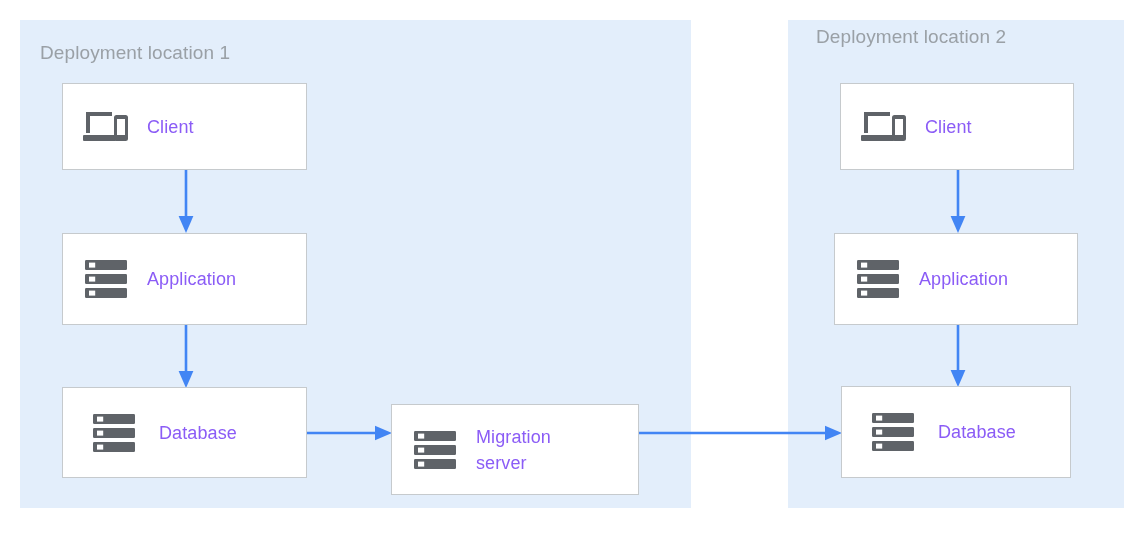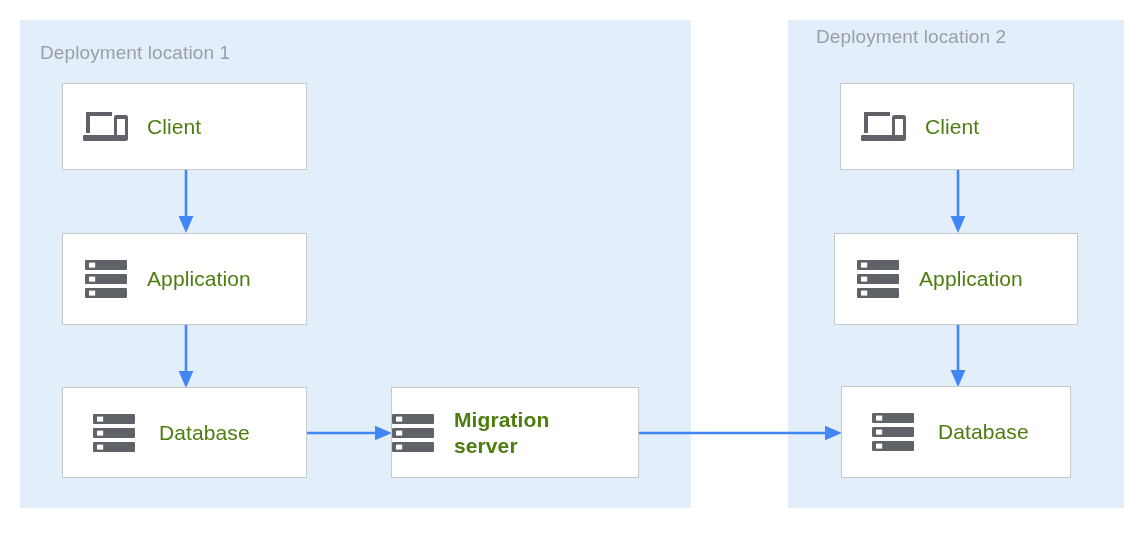--- a/index.html
+++ b/index.html
@@ -46,22 +46,22 @@
     align-items: center;
   }
   .node-icon {
     flex: 0 0 auto;
     display: flex;
     align-items: center;
     justify-content: center;
   }
   .node-label {
     flex: 1 1 auto;
-    color: #4d7c0f;
-    font-size: 21px;
+    color: #8b5cf6;
+    font-size: 18px;
     line-height: 26px;
     letter-spacing: 0.1px;
   }
 
   
   .node .node-icon svg { display: block; }
 
   
   .connector {
     position: absolute;
@@ -158,21 +158,21 @@
         <rect x="4" y="4.6" width="6.2" height="5" fill="#ffffff"></rect>
         <rect x="0" y="16" width="42" height="10" rx="1.2" fill="#5f6368"></rect>
         <rect x="4" y="18.6" width="6.2" height="5" fill="#ffffff"></rect>
         <rect x="0" y="30" width="42" height="10" rx="1.2" fill="#5f6368"></rect>
         <rect x="4" y="32.6" width="6.2" height="5" fill="#ffffff"></rect>
       </svg>
     </span>
     <span class="node-label" style="padding-left:24px;">Database</span>
   </div>
 
-  <div class="node" style="left:391px; top:387px; width:248px; height:91px; font-weight:bold;">
+  <div class="node" style="left:391px; top:404px; width:248px; height:91px; padding-left:22px;">
     <span class="node-icon">
       <svg width="42" height="42" viewBox="0 0 42 42" aria-hidden="true">
         <rect x="0" y="2" width="42" height="10" rx="1.2" fill="#5f6368"></rect>
         <rect x="4" y="4.6" width="6.2" height="5" fill="#ffffff"></rect>
         <rect x="0" y="16" width="42" height="10" rx="1.2" fill="#5f6368"></rect>
         <rect x="4" y="18.6" width="6.2" height="5" fill="#ffffff"></rect>
         <rect x="0" y="30" width="42" height="10" rx="1.2" fill="#5f6368"></rect>
         <rect x="4" y="32.6" width="6.2" height="5" fill="#ffffff"></rect>
       </svg>
     </span>

